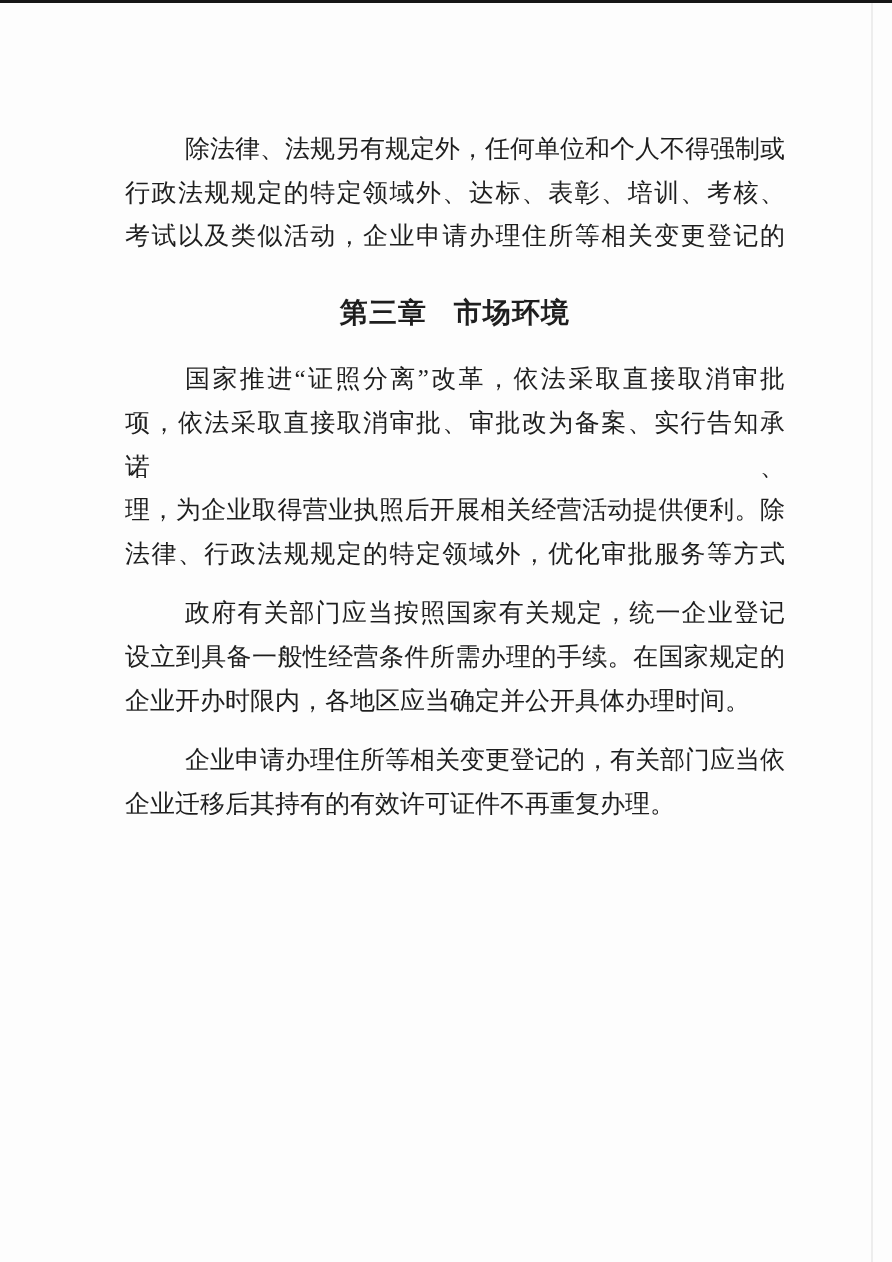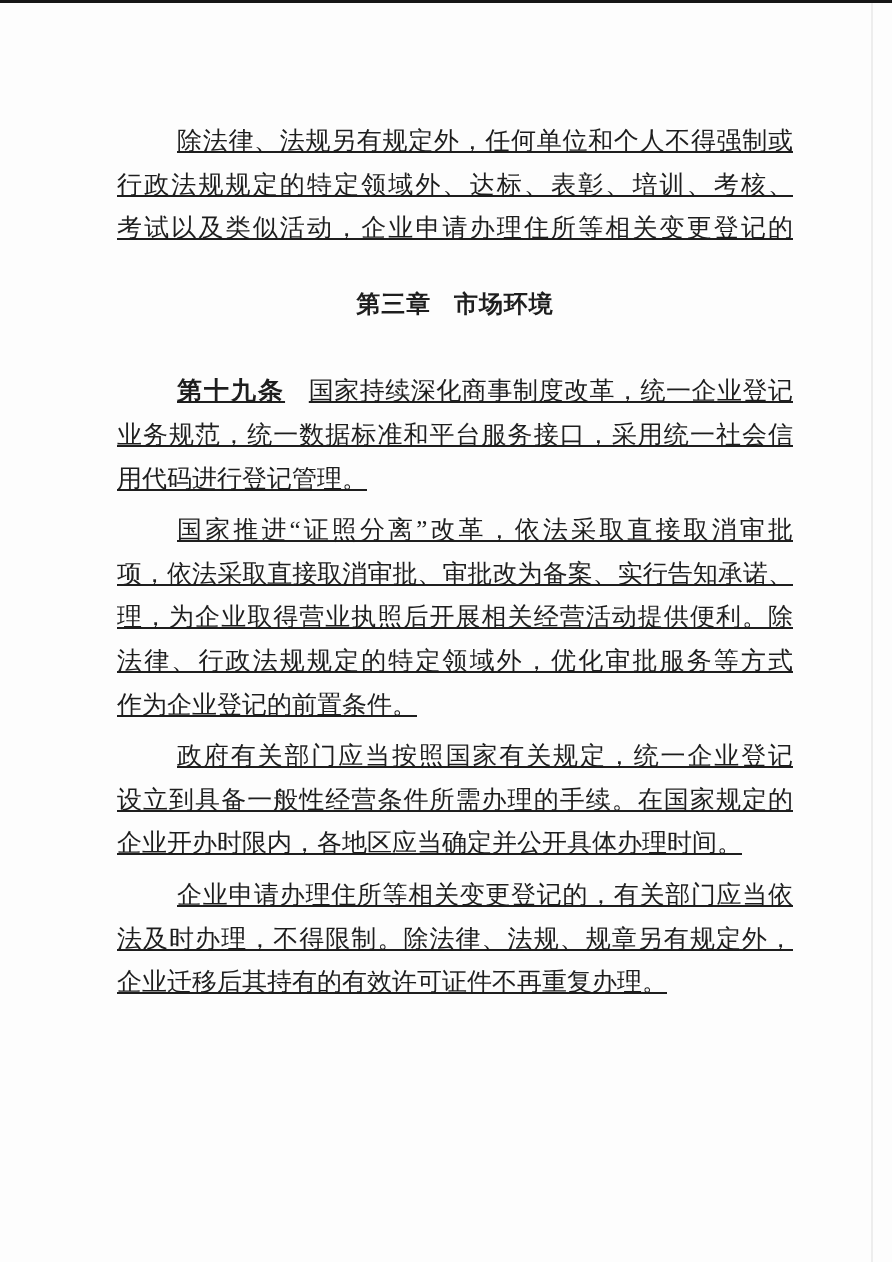--- a/index.html
+++ b/index.html
@@ -33,22 +33,21 @@
   .page-content {
     position: absolute;
     top: 111px;
     left: 109px;
     width: 692px;
     color: #1e1e1e;
     font-size: 25px;
     line-height: 43.6px;
   }
   .block {
-    margin: 8px;
-    text-decoration: underline;
+    margin: 16px;
   }
   .line {
     text-align: justify;
     text-align-last: justify;
     overflow: hidden;
     white-space: normal;
   }
   .line.first {
     padding-left: 60px;
   }
@@ -57,23 +56,23 @@
   }
   .lead {
     font-weight: bold;
     margin-right: 0.95em;
     letter-spacing: 0.06em;
   }
   .chapter-heading {
     text-align: center;
     text-align-last: center;
     font-weight: bold;
-    font-size: 24px;
+    font-size: 28px;
     margin-top: 33px;
-    margin-bottom: 43px;
+    margin-bottom: 23px;
     letter-spacing: 0.04em;
   }
   .chapter-number {
     margin-right: 0.95em;
   }
 </style>
 </head>
 <body>
 
 <div class="top-edge"></div>
@@ -85,39 +84,32 @@
     <div class="line first">除法律、法规另有规定外，任何单位和个人不得强制或</div>
     <div class="line">行政法规规定的特定领域外、达标、表彰、培训、考核、</div>
     <div class="line">考试以及类似活动，企业申请办理住所等相关变更登记的</div>
   </div>
 
 
   <div class="chapter-heading">
     <span class="chapter-number">第三章</span><span>市场环境</span>
   </div>
 
-  <div class="block">
-    <div class="line first"><span class="lead">第十九条</span><span>国家持续深化商事制度改革，统一企业登记</span></div>
-    <div class="line">业务规范，统一数据标准和平台服务接口，采用统一社会信</div>
-    <div class="line final">用代码进行登记管理。</div>
-  </div>
 
   <div class="block">
     <div class="line first">国家推进“证照分离”改革，依法采取直接取消审批</div>
     <div class="line">项，依法采取直接取消审批、审批改为备案、实行告知承诺、</div>
     <div class="line">理，为企业取得营业执照后开展相关经营活动提供便利。除</div>
     <div class="line">法律、行政法规规定的特定领域外，优化审批服务等方式</div>
-    <div class="line final">作为企业登记的前置条件。</div>
   </div>
 
   <div class="block">
     <div class="line first">政府有关部门应当按照国家有关规定，统一企业登记</div>
     <div class="line">设立到具备一般性经营条件所需办理的手续。在国家规定的</div>
     <div class="line final">企业开办时限内，各地区应当确定并公开具体办理时间。</div>
   </div>
 
   <div class="block">
     <div class="line first">企业申请办理住所等相关变更登记的，有关部门应当依</div>
-    <div class="line">法及时办理，不得限制。除法律、法规、规章另有规定外，</div>
     <div class="line final">企业迁移后其持有的有效许可证件不再重复办理。</div>
   </div>
 
 </div>
 
 </body></html>

